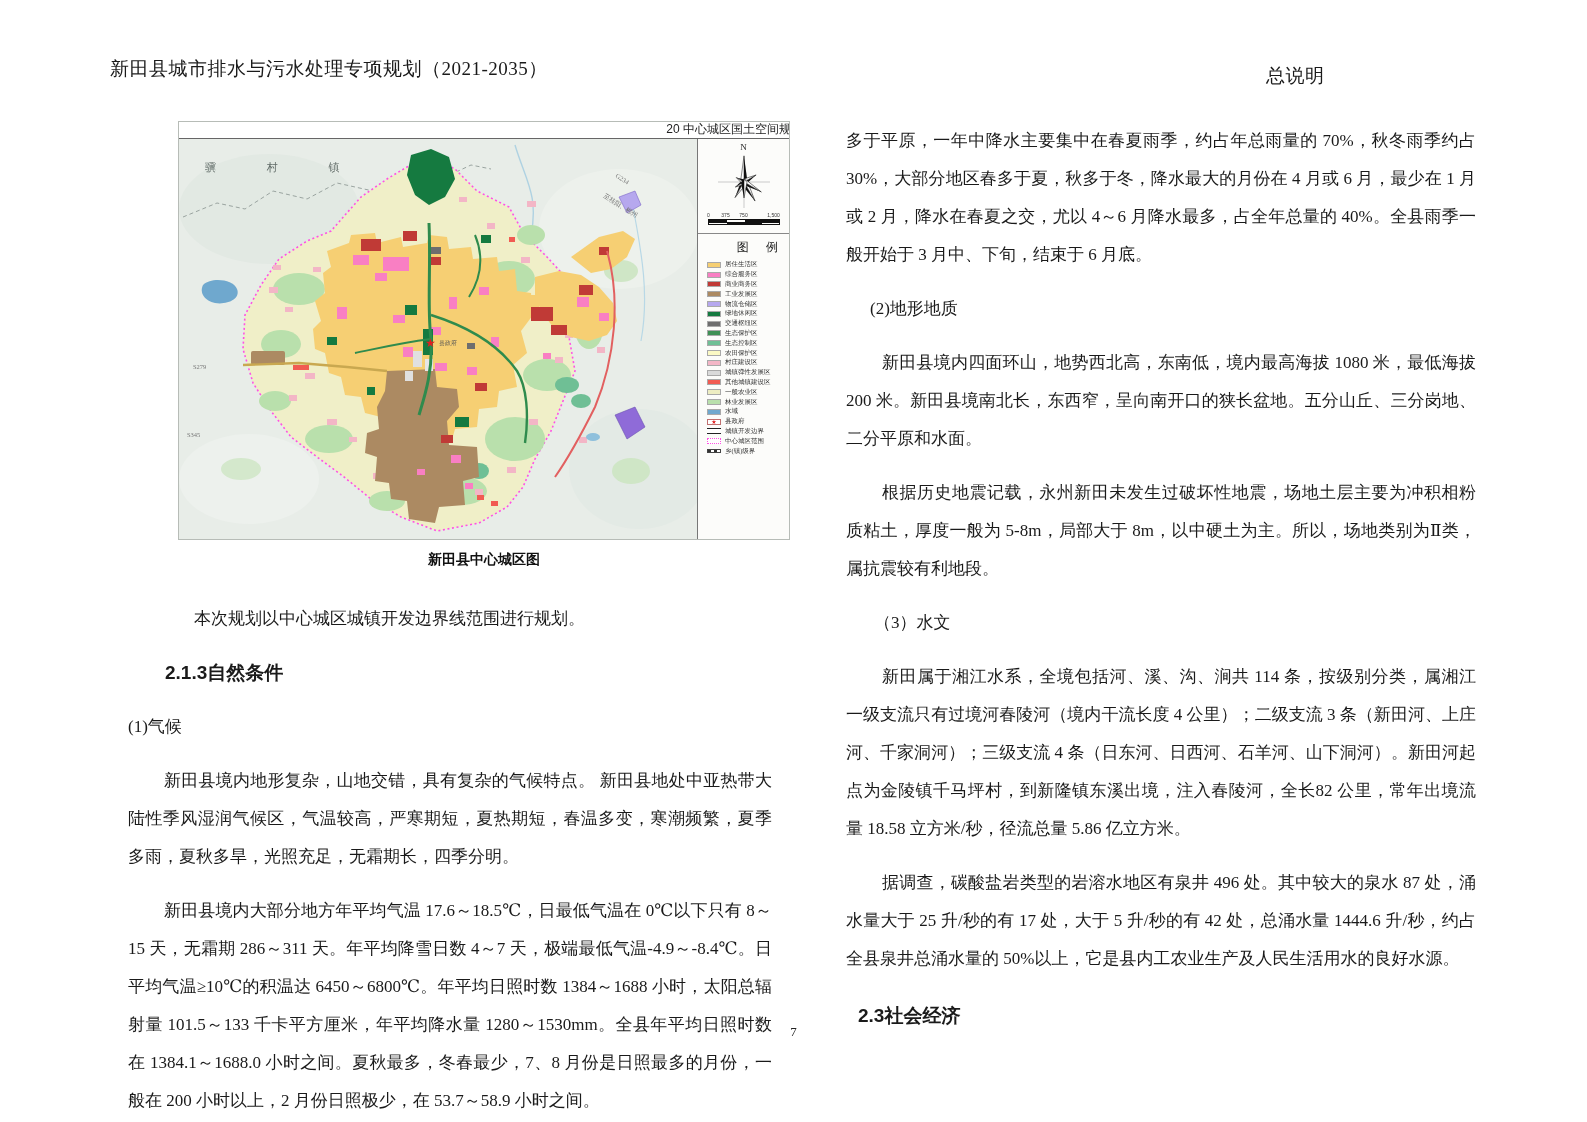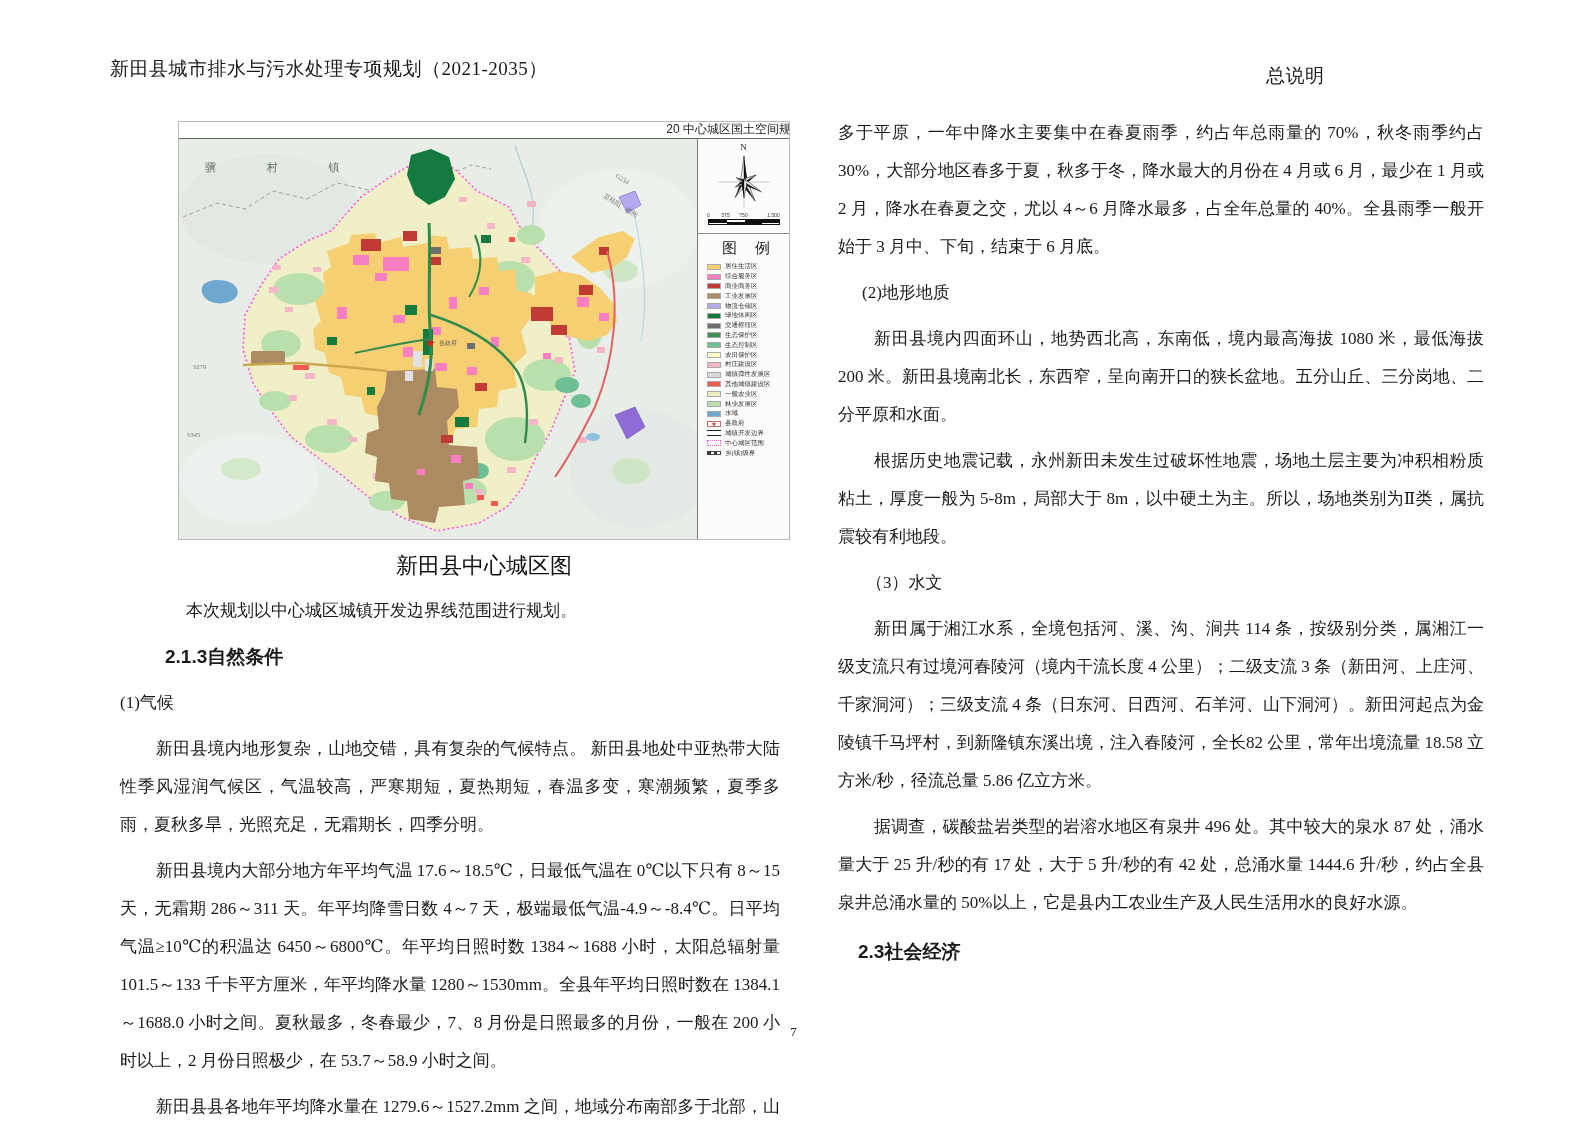--- a/index.html
+++ b/index.html
@@ -20,41 +20,41 @@
   .panel{position:absolute;left:518px;top:0;width:92px;height:401px;background:#fcfcfa;
          border-left:1px solid #777;box-sizing:border-box;}
   .panel-n{text-align:center;font-size:9px;margin-top:3px;line-height:10px;}
   .compass{display:block;margin:0 auto;}
   .scale{position:relative;width:72px;margin:2px auto 0;height:15px;}
   .scale .lab{position:absolute;top:0;font-size:5px;color:#333;transform:translateX(-50%);
               font-family:"Liberation Sans",sans-serif;}
   .bar{position:absolute;top:7px;left:0;width:72px;height:6px;border:0.5px solid #111;box-sizing:border-box;}
   .bar i{position:absolute;background:#111;}
   .legendbox{border-top:1px solid #888;margin-top:6px;padding:4px 4px 0 9px;}
-  .leg-title{text-align:center;font-size:15px;letter-spacing:7px;margin:1px 0 4px 7px;
+  .leg-title{text-align:right;font-size:12px;letter-spacing:7px;margin:1px 0 4px 7px;
              font-family:"Liberation Sans",sans-serif;color:#222;}
   .leg-row{display:flex;align-items:center;height:9.8px;}
   .leg-sw{width:14px;height:6px;flex:0 0 14px;border:0.5px solid #a9a9a9;box-sizing:border-box;
           margin-right:4px;position:relative;background:#fff;}
   .leg-sw.star{display:flex;align-items:center;justify-content:center;border:0.6px solid #c07070;}
   .leg-star{color:#e02020;font-size:6px;line-height:1;}
   .leg-sw.double-line{border:none;border-top:1.6px solid #222;border-bottom:1.6px solid #222;height:6px;}
   .leg-sw.dotted-box{border:1.2px dotted #ff52e5;}
   .leg-sw.dash-line{border:0.5px solid #444;height:4px;
           background:repeating-linear-gradient(90deg,#333 0 3px,#fff 3px 6px);}
   .leg-lb{font-size:6.5px;color:#333;white-space:nowrap;letter-spacing:0;}
 
   .fig-caption{position:absolute;left:178px;top:551px;width:612px;text-align:center;
-               font-weight:normal;font-size:22px;font-family:"Liberation Sans",sans-serif;color:#111;}
+               font-weight:bold;font-size:14px;font-family:"Liberation Sans",sans-serif;color:#111;}
 
   
   .col{position:absolute;}
   .col-left{left:112px;top:584px;width:676px;}
   .col-right{left:802px;top:106px;width:690px;}
-  p.body{margin:8px;font-size:17px;line-height:38px;text-align:justify;}
+  p.body{margin:16px;font-size:17px;line-height:38px;text-align:justify;}
   .ind2{text-indent:36px;}
   .intro{text-indent:66px;}
   .submargin{margin-left:28px;}
   .sublabel{margin-left:51px;}
   .h-bold{font-family:Liberation Sans, sans-serif;font-weight:bold;margin:0;}
   .h213{font-size:19px;line-height:38px;margin-left:53px;}
   .hecon{font-size:19px;line-height:44px;margin-left:56px;}
   .pagenum{position:absolute;left:0;top:1024px;width:1587px;text-align:center;font-size:13px;color:#222;}
 </style>
 </head>

